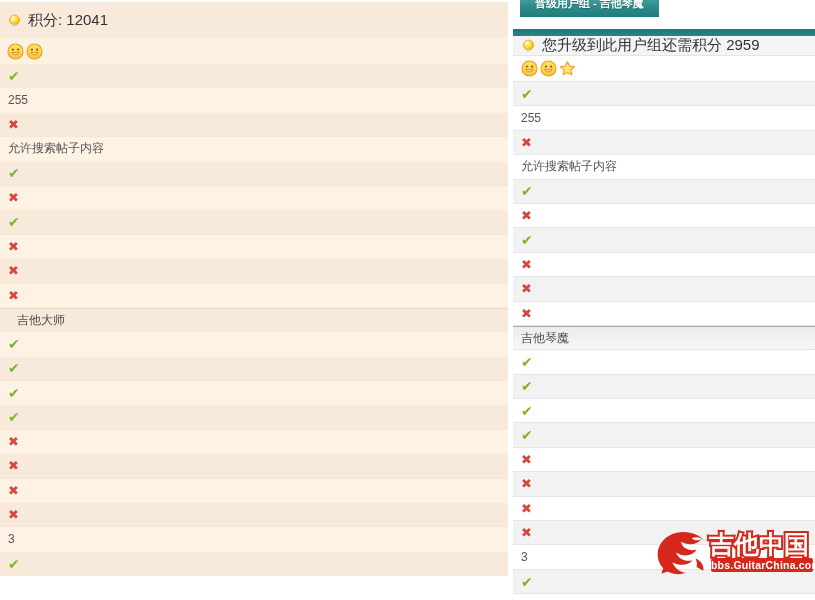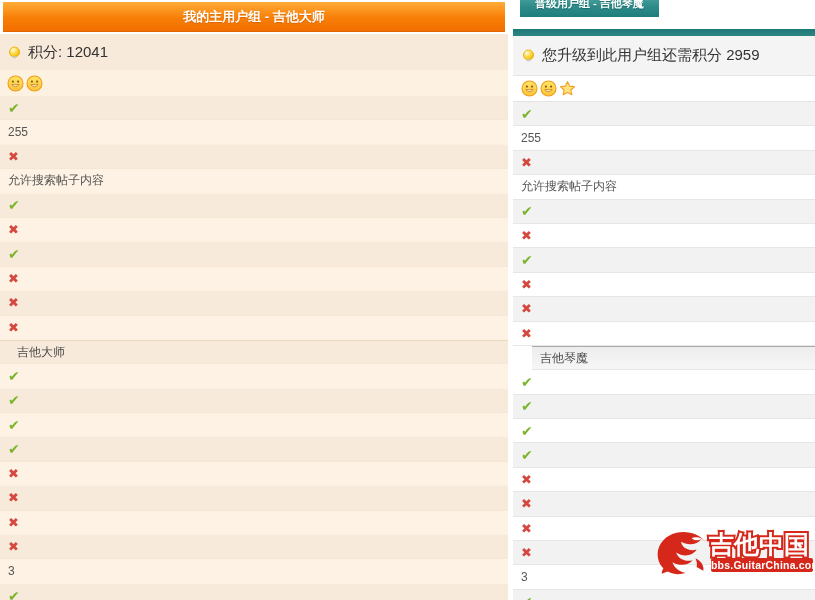--- a/index.html
+++ b/index.html
@@ -26,33 +26,33 @@
     padding:0 15px;border-radius:4px 4px 0 0;
     background:linear-gradient(#5CB6B1,#2E8C8A 60%,#1F7E7C);
     color:#fff;font-size:11px;font-weight:bold;
     text-shadow:0 1px 1px rgba(0,70,70,.5);cursor:pointer;
   }
   .tab-bar{height:7px;background:linear-gradient(#1C7877,#2B8583);}
   
   .points-row{display:flex;align-items:center;gap:7px;box-sizing:border-box;
     font-size:15px;font-weight:normal;color:#333;}
   .left-col .points-row{height:36px;padding-left:8px;background:#F8EADB;}
-  .right-col .points-row{height:40px;padding-left:9px;background:#F4F4F4;border-bottom:1px solid #E4E4E4;}
+  .right-col .points-row{height:20px;padding-left:9px;background:#F4F4F4;border-bottom:1px solid #E4E4E4;}
   .icons-row{display:flex;align-items:center;gap:2px;box-sizing:border-box;}
   .left-col .icons-row{height:26px;padding-left:7px;background:#FDF2E2;}
   .right-col .icons-row{height:26px;padding-left:8px;background:#fff;border-bottom:1px solid #E4E4E4;}
   .row{height:24.4px;box-sizing:border-box;display:flex;align-items:center;
     padding-left:8px;font-size:12px;color:#555;}
   .left-col .row{background:#FDF2E3;border-bottom:1px solid #FBF0E1;}
   .left-col .row.alt{background:#F8EADA;border-bottom:1px solid #F6E7D4;}
   .left-col .row.section{border-top:1px solid #EADAC0;color:#4a4a4a;padding-left:17px;}
   .right-col .row{background:#fff;border-bottom:1px solid #E6E6E6;}
   .right-col .row.alt{background:#F2F2F2;border-bottom:1px solid #E6E6E6;}
   .right-col .row.section{border-top:1px solid #ABABAB;
-    background:linear-gradient(#EDEDED,#F6F6F6);color:#4a4a4a;margin-left:19px;}
+    background:linear-gradient(#EDEDED,#F6F6F6);color:#4a4a4a;}
   .cell-icon{font-weight:bold;line-height:1;}
   .cell-icon.check{color:#7CB42C;font-size:14px;}
   .cell-icon.cross{color:#D5483F;font-size:13px;}
   .cell-text{white-space:nowrap;text-align:center;}
   .group-icon{display:inline-block;line-height:0;}
   
   .watermark{position:absolute;left:653px;top:528px;width:162px;height:48px;}
   .dragon{position:absolute;left:0;top:0;}
   .wm-text{position:absolute;left:52px;top:0;width:108px;}
   .wm-title-svg{display:block;}
@@ -74,21 +74,20 @@
       <stop offset="100%" stop-color="#F0B400"></stop>
     </radialGradient>
     <linearGradient id="faceg" x1="0" y1="0" x2="0" y2="1">
       <stop offset="0%" stop-color="#FFE565"></stop>
       <stop offset="100%" stop-color="#FFC33B"></stop>
     </linearGradient>
   </defs>
 </svg>
 
 <div class="left-col">
-  <div class="left-header">我的主用户组 - 吉他大师</div>
   <div class="left-body">
     <div class="points-row">
       <span class="group-icon">
         <svg width="13" height="13" viewBox="0 0 13 13">
           <circle cx="6.5" cy="6" r="5" fill="url(#bulbg)" stroke="#E3A400" stroke-width="0.8"></circle>
           <rect x="4.7" y="10.3" width="3.6" height="1.9" rx="0.8" fill="#C9C9C9"></rect>
         </svg>
       </span>
       <span>积分: 12041</span>
     </div>

